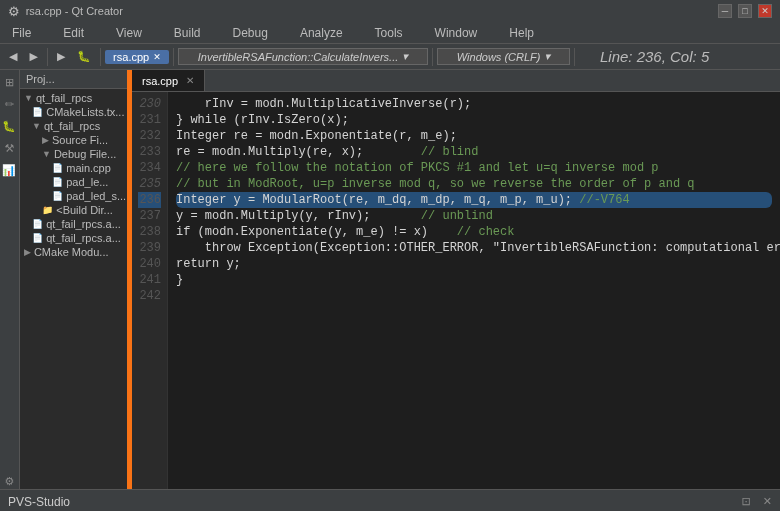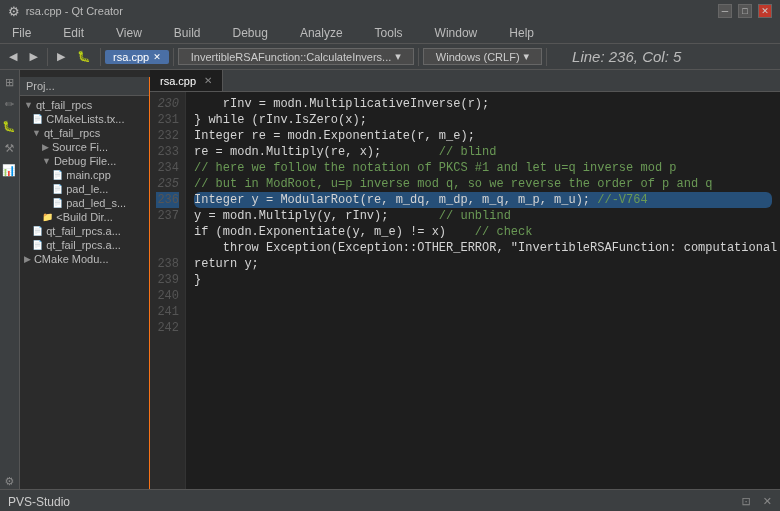--- a/index.html
+++ b/index.html
@@ -12,31 +12,31 @@
 
     
     #menubar { background: #3c3f41; height: 22px; display: flex; align-items: center; padding: 0 4px; border-bottom: 1px solid #555; gap: 16px; }
     #menubar .menu-item { padding: 2px 8px; font-size: 12px; color: #bbb; cursor: pointer; }
 
     
     #toolbar { background: #3c3f41; height: 26px; display: flex; align-items: center; padding: 0 4px; border-bottom: 1px solid #555; gap: 2px; }
     .tb-btn { padding: 2px 4px; background: transparent; border: 1px solid transparent; color: #bbb; font-size: 11px; cursor: pointer; }
     .tb-separator { width: 1px; height: 18px; background: #555; margin: 0 2px; }
     .tb-file { background: #4a6fa5; color: #fff; padding: 1px 8px; font-size: 11px; border-radius: 2px; display: flex; align-items: center; gap: 4px; }
-    .tb-dropdown { background: #4a4a4a; color: #ccc; padding: 1px 12px; font-size: 11px; border: 1px solid #666; display: flex; align-items: center; gap: 4px; }
+    .tb-dropdown { background: #4a4a4a; color: #ccc; padding: 1px 19px; font-size: 11px; border: 1px solid #666; display: flex; align-items: center; gap: 4px; font-style: italic; }
 
     
     #main { display: flex; height: calc(511px - 22px - 22px - 26px - 22px); }
 
     
     #sidebar-icons { width: 20px; background: #3c3f41; display: flex; flex-direction: column; align-items: center; padding-top: 4px; gap: 6px; border-right: 1px solid #555; }
     .side-icon { width: 16px; height: 16px; color: #888; font-size: 11px; display: flex; align-items: center; justify-content: center; cursor: pointer; }
 
     
-    #project-panel { width: 130px; background: #2b2b2b; border-right: 1px solid #f97316; overflow: hidden; display: flex; flex-direction: column; margin-top: 7px; }
+    #project-panel { width: 112px; background: #2b2b2b; border-right: 5px solid #f97316; overflow: hidden; display: flex; flex-direction: column; }
     #project-panel .panel-header { background: #3c3f41; padding: 3px 6px; font-size: 11px; color: #bbb; border-bottom: 1px solid #555; }
     #project-tree { flex: 1; overflow: auto; padding: 2px 0; font-size: 11px; }
     .tree-item { padding: 1px 4px; display: flex; align-items: center; gap: 3px; cursor: pointer; color: #bbb; white-space: nowrap; }
     .tree-indent-1 { padding-left: 12px; }
     .tree-indent-2 { padding-left: 22px; }
     .tree-indent-3 { padding-left: 32px; }
     .expand-arrow { font-size: 9px; color: #888; }
 
     
     #editor { flex: 1; background: #1e1e1e; display: flex; flex-direction: column; overflow: hidden; }
@@ -190,21 +190,21 @@
     <div id="code-area">
       <div id="line-numbers">
           <div style="line-height: 16px; font-style: italic;">230</div>
           <div style="line-height: 16px;">231</div>
           <div style="line-height: 16px;">232</div>
           <div style="line-height: 16px;">233</div>
           <div style="line-height: 16px;">234</div>
           <div style="line-height: 16px; font-style: italic;">235</div>
           <div style="line-height: 16px; background: rgb(38, 79, 120);">236</div>
           <div style="line-height: 16px;">237</div>
-          <div style="line-height: 16px; margin-top: 32px;">238</div>
+          <div style="line-height: 16px;">238</div>
           <div style="line-height: 16px;">239</div>
           <div style="line-height: 16px;">240</div>
           <div style="line-height: 16px;">241</div>
           <div style="line-height: 16px;">242</div>
         </div>
       <div id="code-content"><div class="code-line">    rInv = modn.MultiplicativeInverse(r);</div><div class="code-line">} while (rInv.IsZero(x);</div><div class="code-line">Integer re = modn.Exponentiate(r, m_e);</div><div class="code-line">re = modn.Multiply(re, x);        <span class="comment">// blind</span></div><div class="code-line"><span class="comment">// here we follow the notation of PKCS #1 and let u=q inverse mod p</span></div><div class="code-line"><span class="comment">// but in ModRoot, u=p inverse mod q, so we reverse the order of p and q</span></div><div class="code-line highlighted">Integer y = ModularRoot(re, m_dq, m_dp, m_q, m_p, m_u); <span class="comment">//-V764</span></div><div class="code-line">y = modn.Multiply(y, rInv);       <span class="comment">// unblind</span></div><div class="code-line">if (modn.Exponentiate(y, m_e) != x)    <span class="comment">// check</span></div><div class="code-line">    throw Exception(Exception::OTHER_ERROR, "InvertibleRSAFunction: computational error</div><div class="code-line">return y;</div><div class="code-line">}</div><div class="code-line"></div></div>
     </div>
   </div>
 </div>
 

